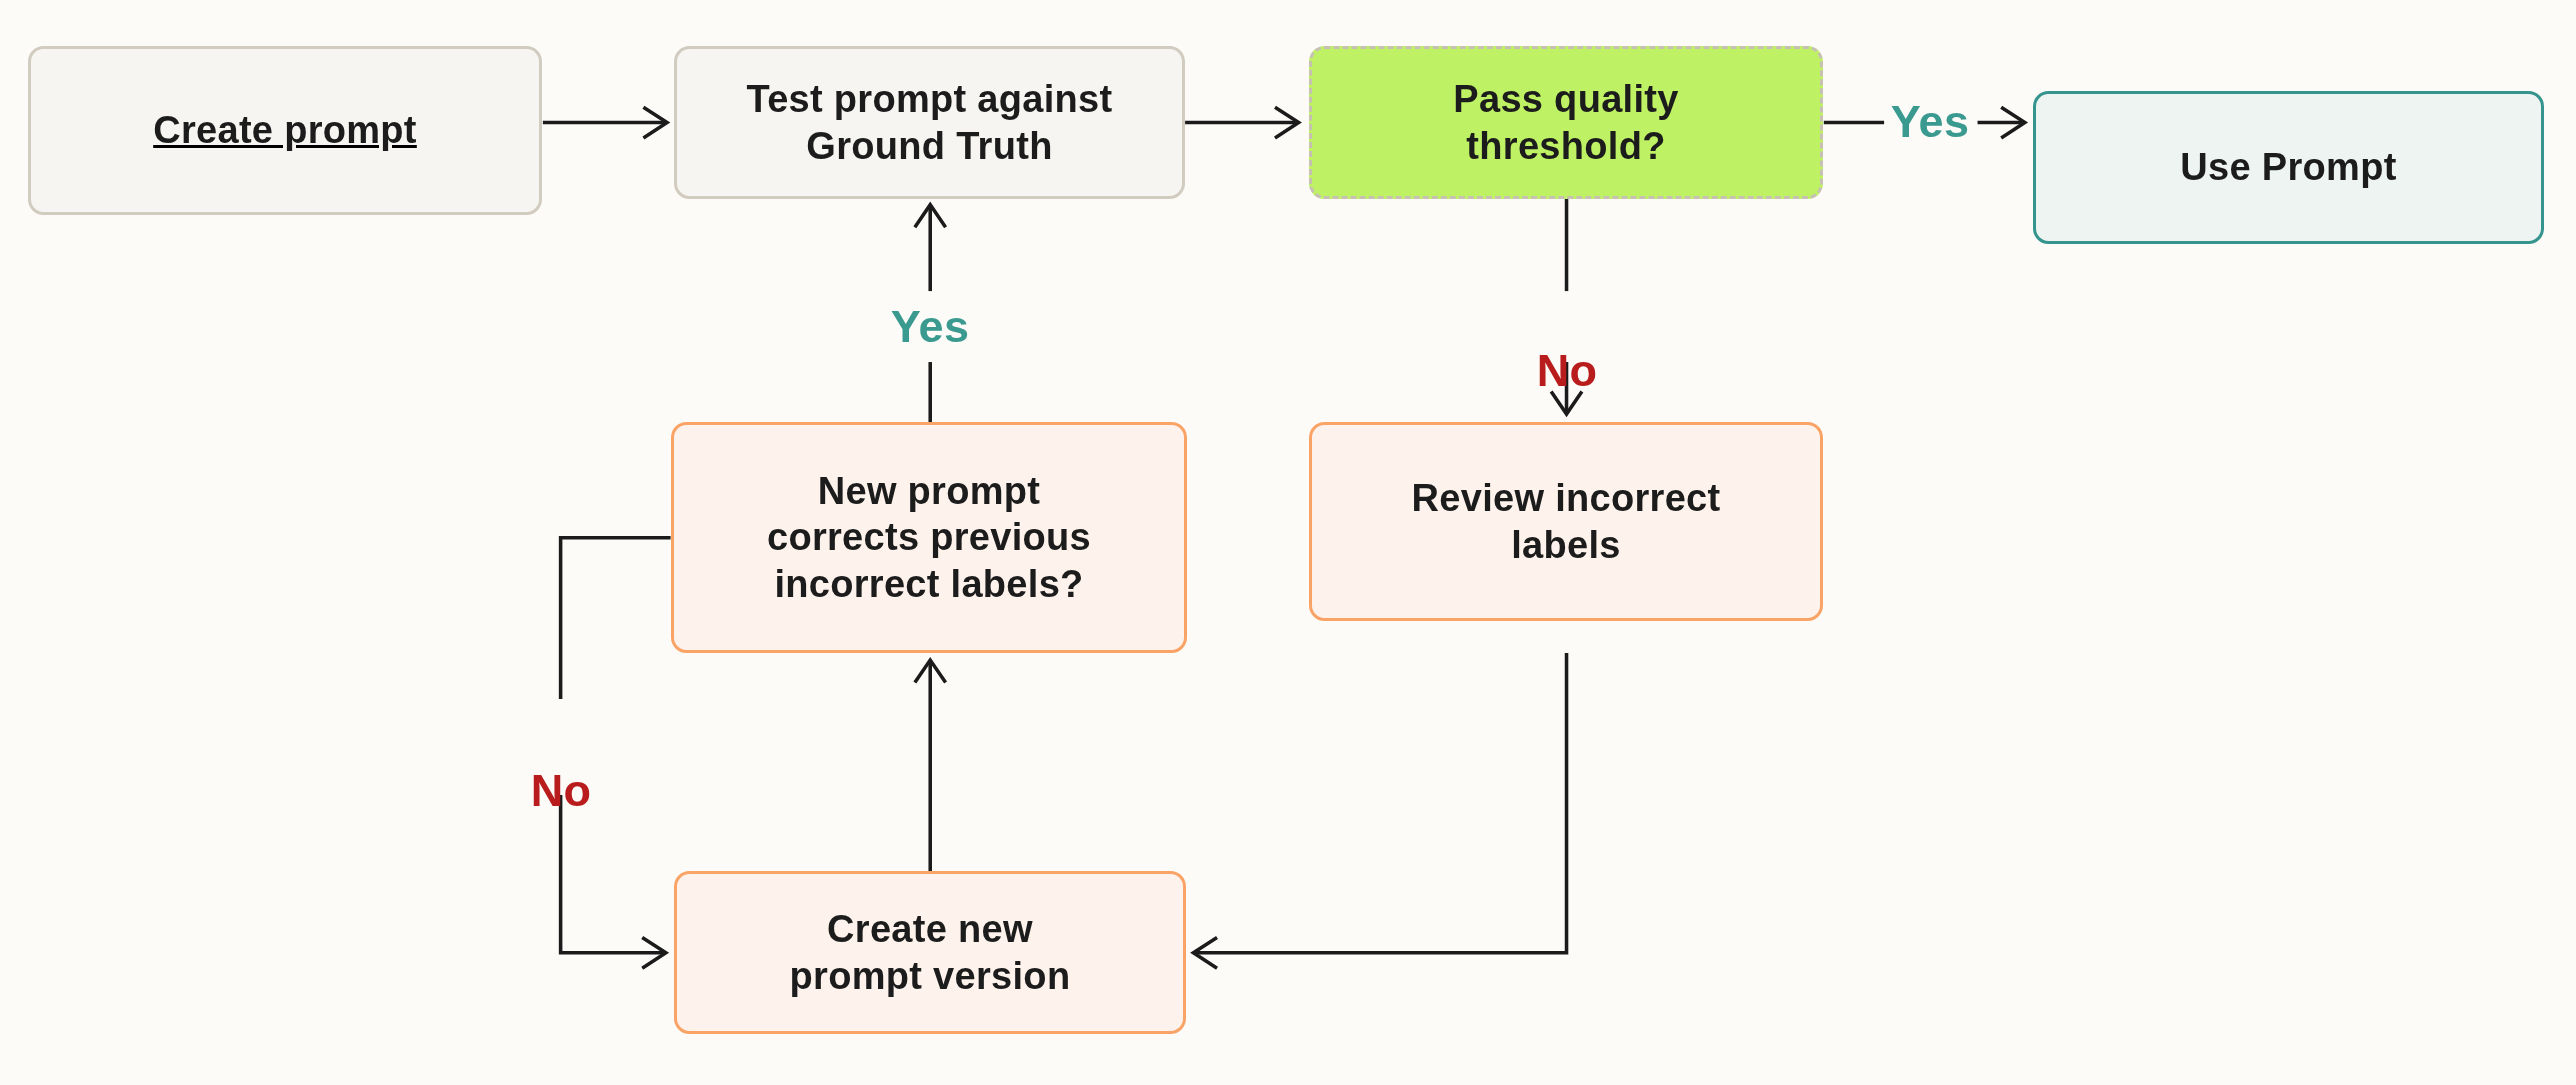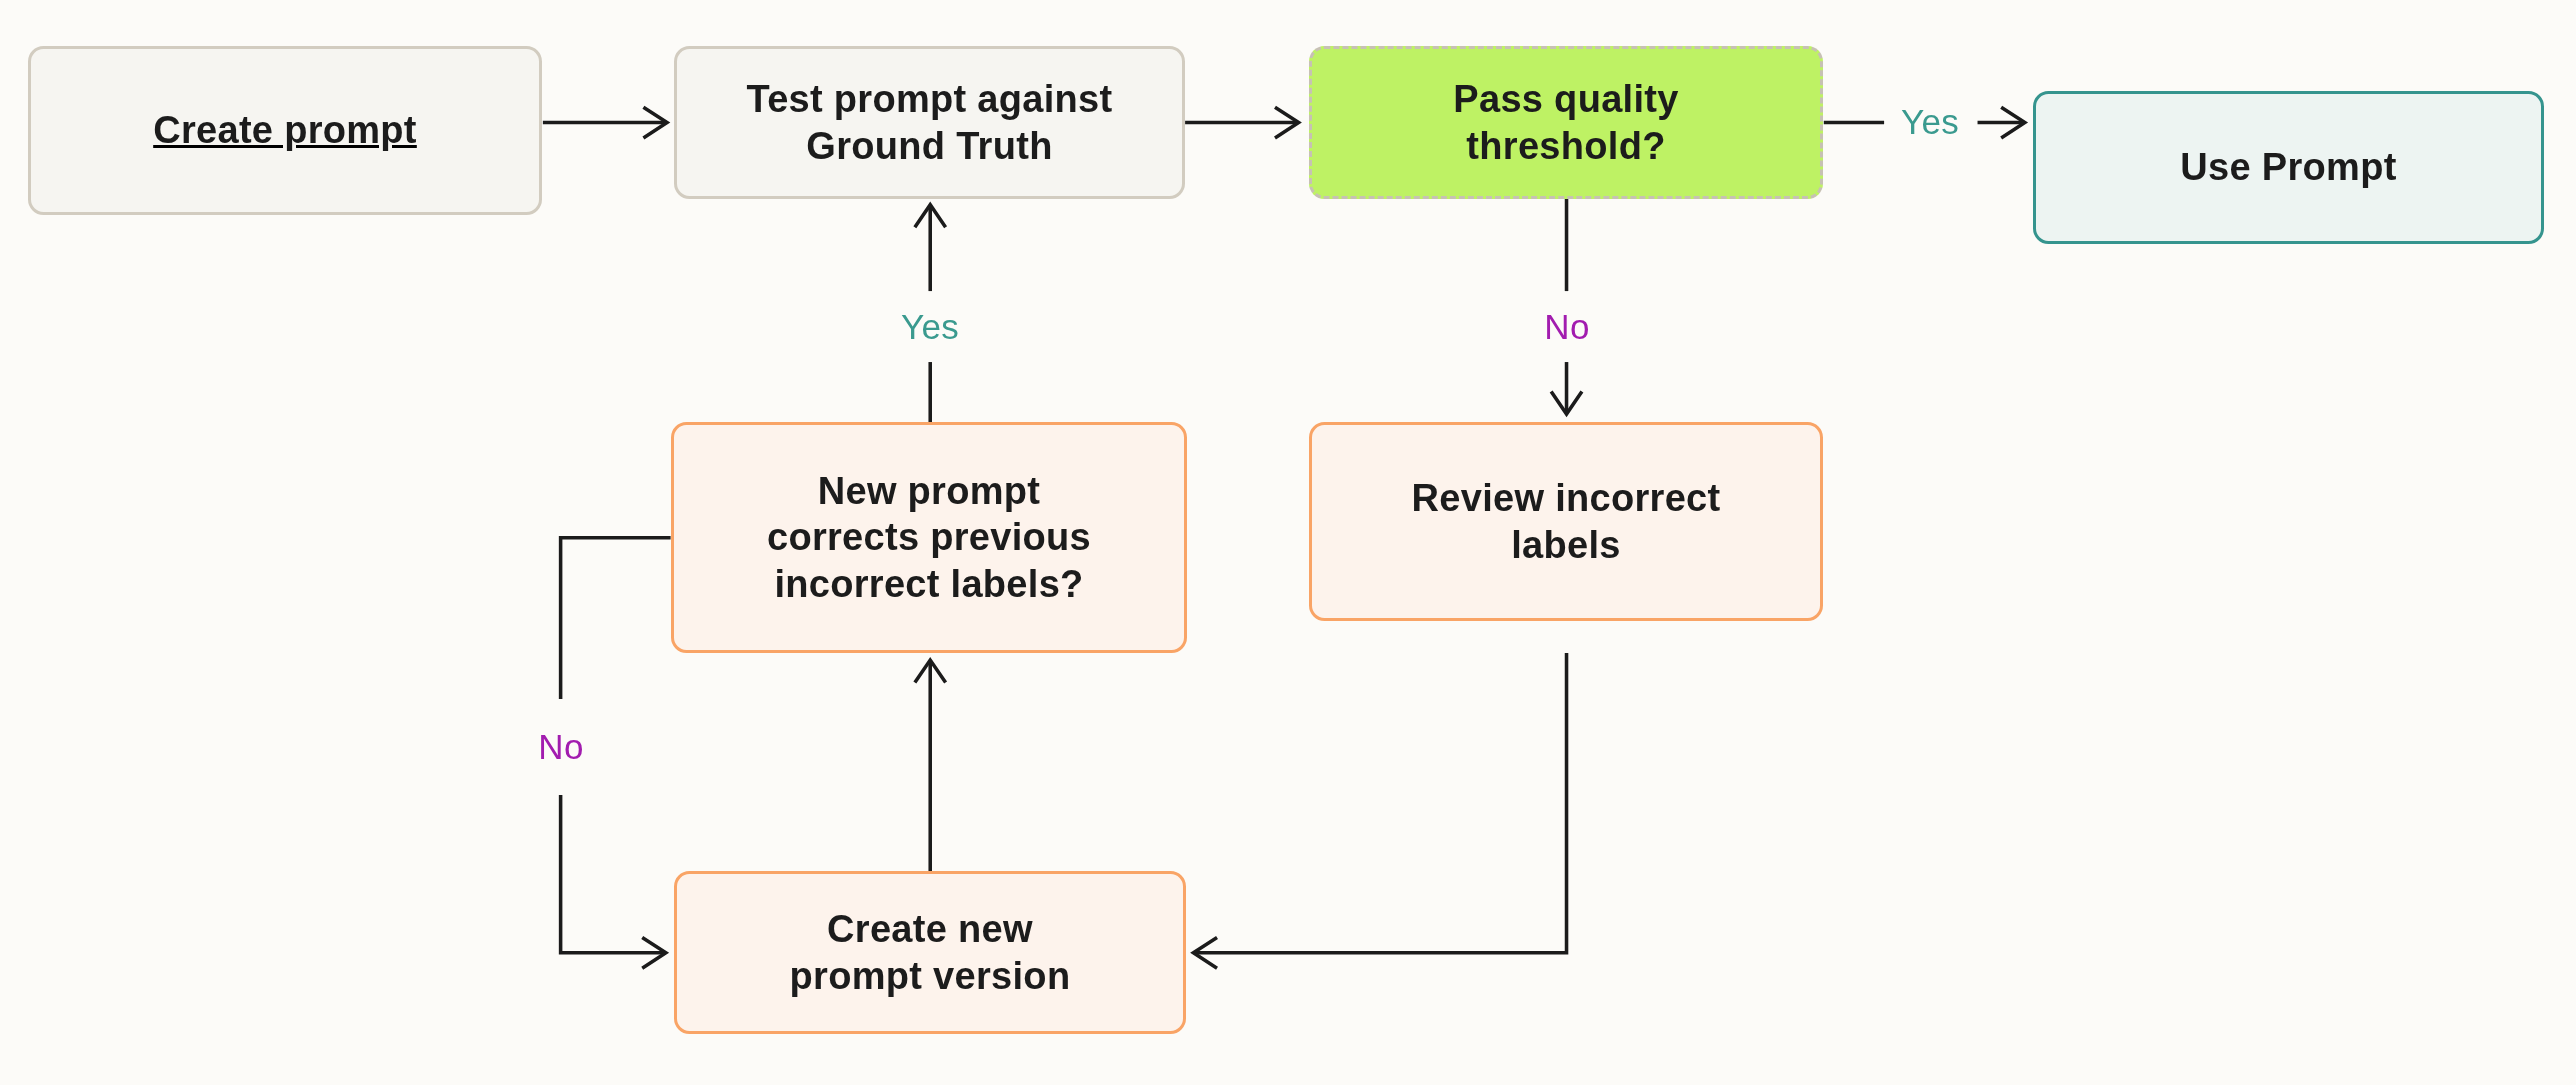--- a/index.html
+++ b/index.html
@@ -59,27 +59,27 @@
     border: 3.5px solid #35948e;
     margin-top: 45px;
   }
   .node.orange {
     background: #fdf3ec;
     border: 3.5px solid #f9a466;
   }
   .edge-label {
     position: absolute;
     transform: translate(-50%, -50%);
-    font-size: 35px;
-    font-weight: 400;
+    font-size: 45px;
+    font-weight: 700;
     letter-spacing: 0.3px;
     line-height: 1;
   }
   .edge-label.teal-text { color: #3a9a8f; }
-  .edge-label.coral-text { color: #a21caf; }
+  .edge-label.coral-text { color: #b91c1c; margin-top: 44px; }
 </style>
 </head>
 <body>
 
 <div class="canvas">
 
   <svg class="edges" viewBox="0 0 4356 1836">
 
     <g>
       <path d="M 918 207 H 1126"></path>

